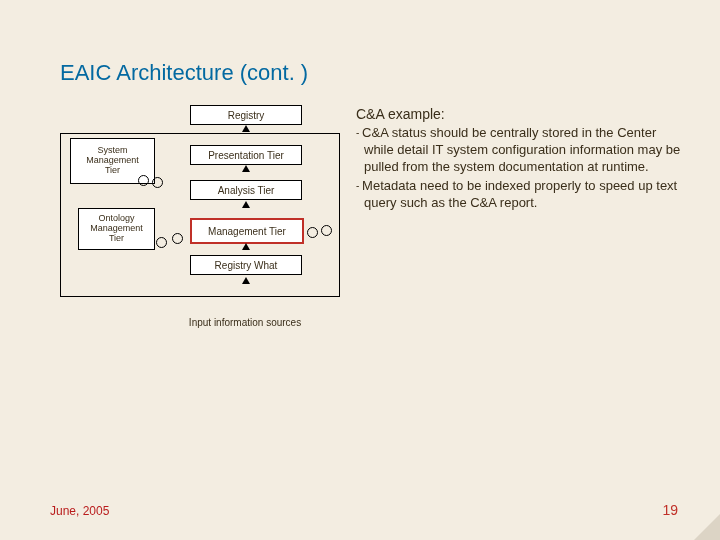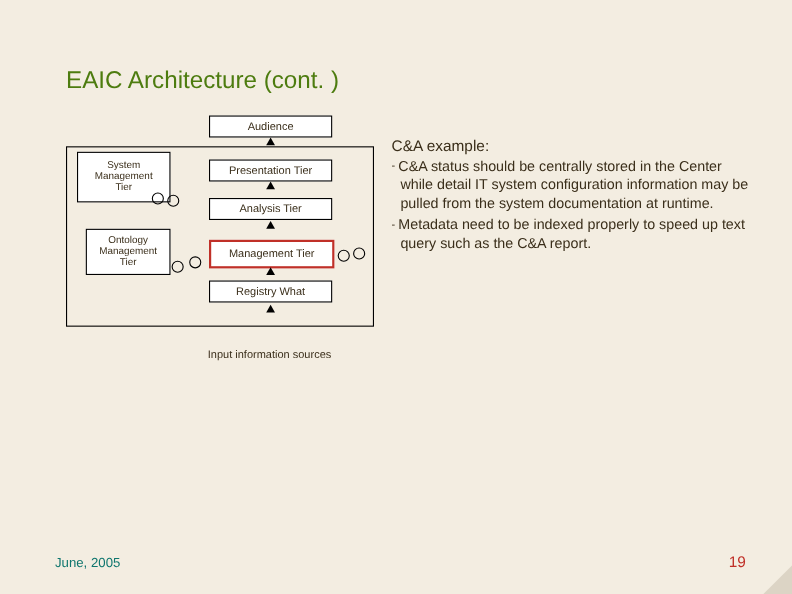--- a/index.html
+++ b/index.html
@@ -1,17 +1,17 @@
 <!DOCTYPE html>
 <html><head>
 <meta charset="utf-8">
 <style>
   html,body{margin:0;padding:0;width:720px;height:540px;background:#f3ede1;font-family:Arial,Helvetica,sans-serif;color:#3a2e1a;overflow:hidden}
   .slide{position:relative;width:720px;height:540px}
-  .title{position:absolute;left:60px;top:60px;font-size:22px;color:#4d7c0f}
+  .title{position:absolute;left:60px;top:60px;font-size:22px;color:#0369a1}
   
   .diagram{position:absolute;left:60px;top:105px;width:280px;height:260px}
   .outer{position:absolute;left:0;top:28px;width:278px;height:162px;border:1px solid #000;background:transparent}
   .box{position:absolute;border:1px solid #000;background:#fff;font-size:10px;text-align:center;display:flex;flex-direction:column;align-items:center;justify-content:center;line-height:1.1}
   .box.red{border:2px solid #c03028}
   .audience{left:130px;top:0;width:110px;height:18px}
   .presentation{left:130px;top:40px;width:110px;height:18px}
   .analysis{left:130px;top:75px;width:110px;height:18px}
   .repository{left:130px;top:113px;width:110px;height:22px}
   .registry{left:130px;top:150px;width:110px;height:18px}
@@ -25,38 +25,38 @@
   .arrow.a4{left:182px;top:138px}
   .arrow.a5{left:182px;top:172px}
   .circ{position:absolute;width:9px;height:9px;border:1px solid #000;border-radius:50%;background:transparent}
   .c1{left:78px;top:70px}.c2{left:92px;top:72px}
   .c3{left:96px;top:132px}.c4{left:112px;top:128px}
   .c5{left:247px;top:122px}.c6{left:261px;top:120px}
   
   .rtext{position:absolute;left:356px;top:100px;width:332px;font-size:13px;line-height:1.3}
   .rtext .lead{font-size:14px}
   .rtext p{margin:0 0 2px 0}
-  .rtext .blk{margin-top:23px}
+  .rtext .blk{margin-top:5px}
   .rtext .bul{text-indent:-8px;padding-left:8px}
   .rtext .bul .dash{font-size:10px;vertical-align:1px}
   
-  .date{position:absolute;left:50px;bottom:22px;font-size:12px;color:#0f766e}
+  .date{position:absolute;left:50px;bottom:22px;font-size:12px;color:#b91c1c}
   .pnum{position:absolute;right:42px;bottom:22px;font-size:14px;color:#c03028}
   .corner{position:absolute;right:0;bottom:0;width:0;height:0;border-right:26px solid #b9b09a;border-top:26px solid transparent;opacity:.4}
 </style>
 </head>
 <body>
 
 <div class="slide">
   <div class="title">EAIC Architecture (cont. )</div>
 
   <div class="diagram">
     <div class="outer"></div>
 
-    <div class="box audience">Audience</div>
+    <div class="box audience">Registry</div>
     <div class="box presentation">Presentation Tier</div>
     <div class="box analysis">Analysis Tier</div>
     <div class="box red repository">Management Tier</div>
     <div class="box registry">Registry What</div>
     <div class="box inputinfo">Input information sources</div>
 
     <div class="box sysmgmt">
       <span>System</span>
       <span>Management</span>
       <span>Tier</span>

